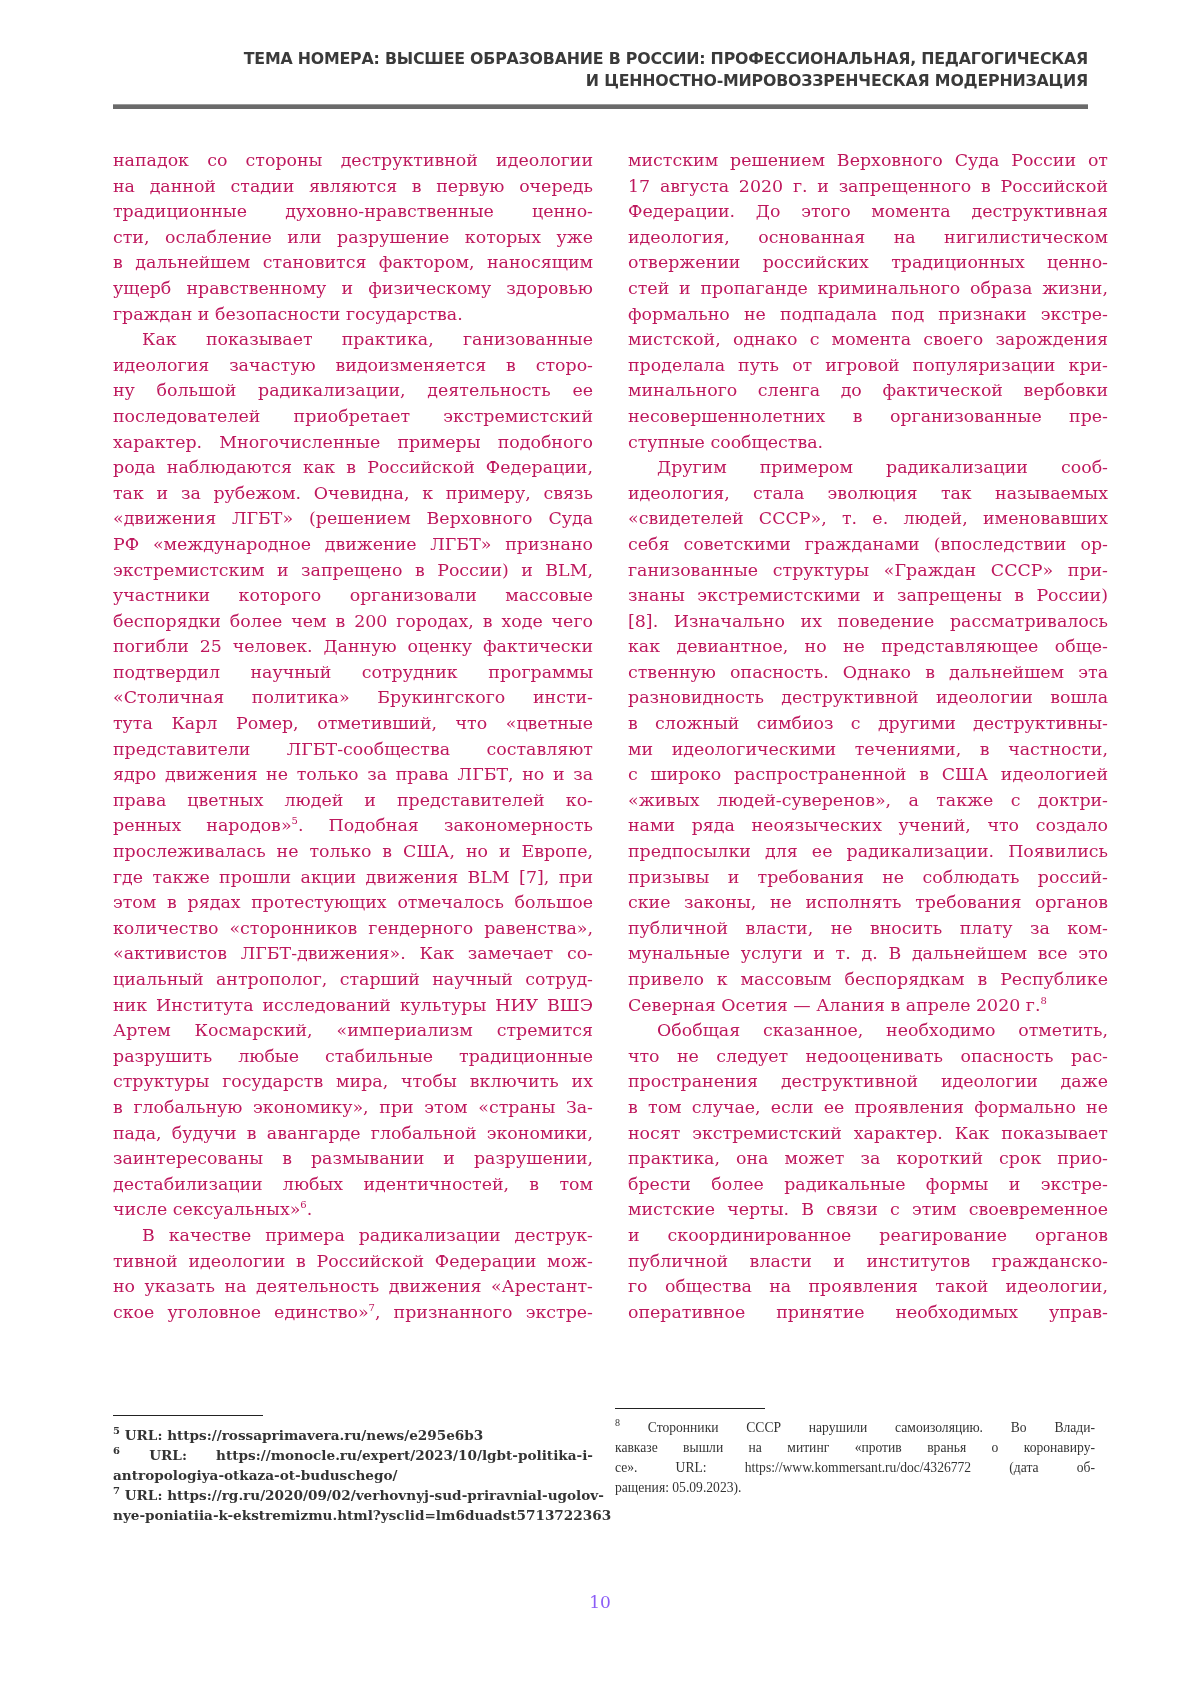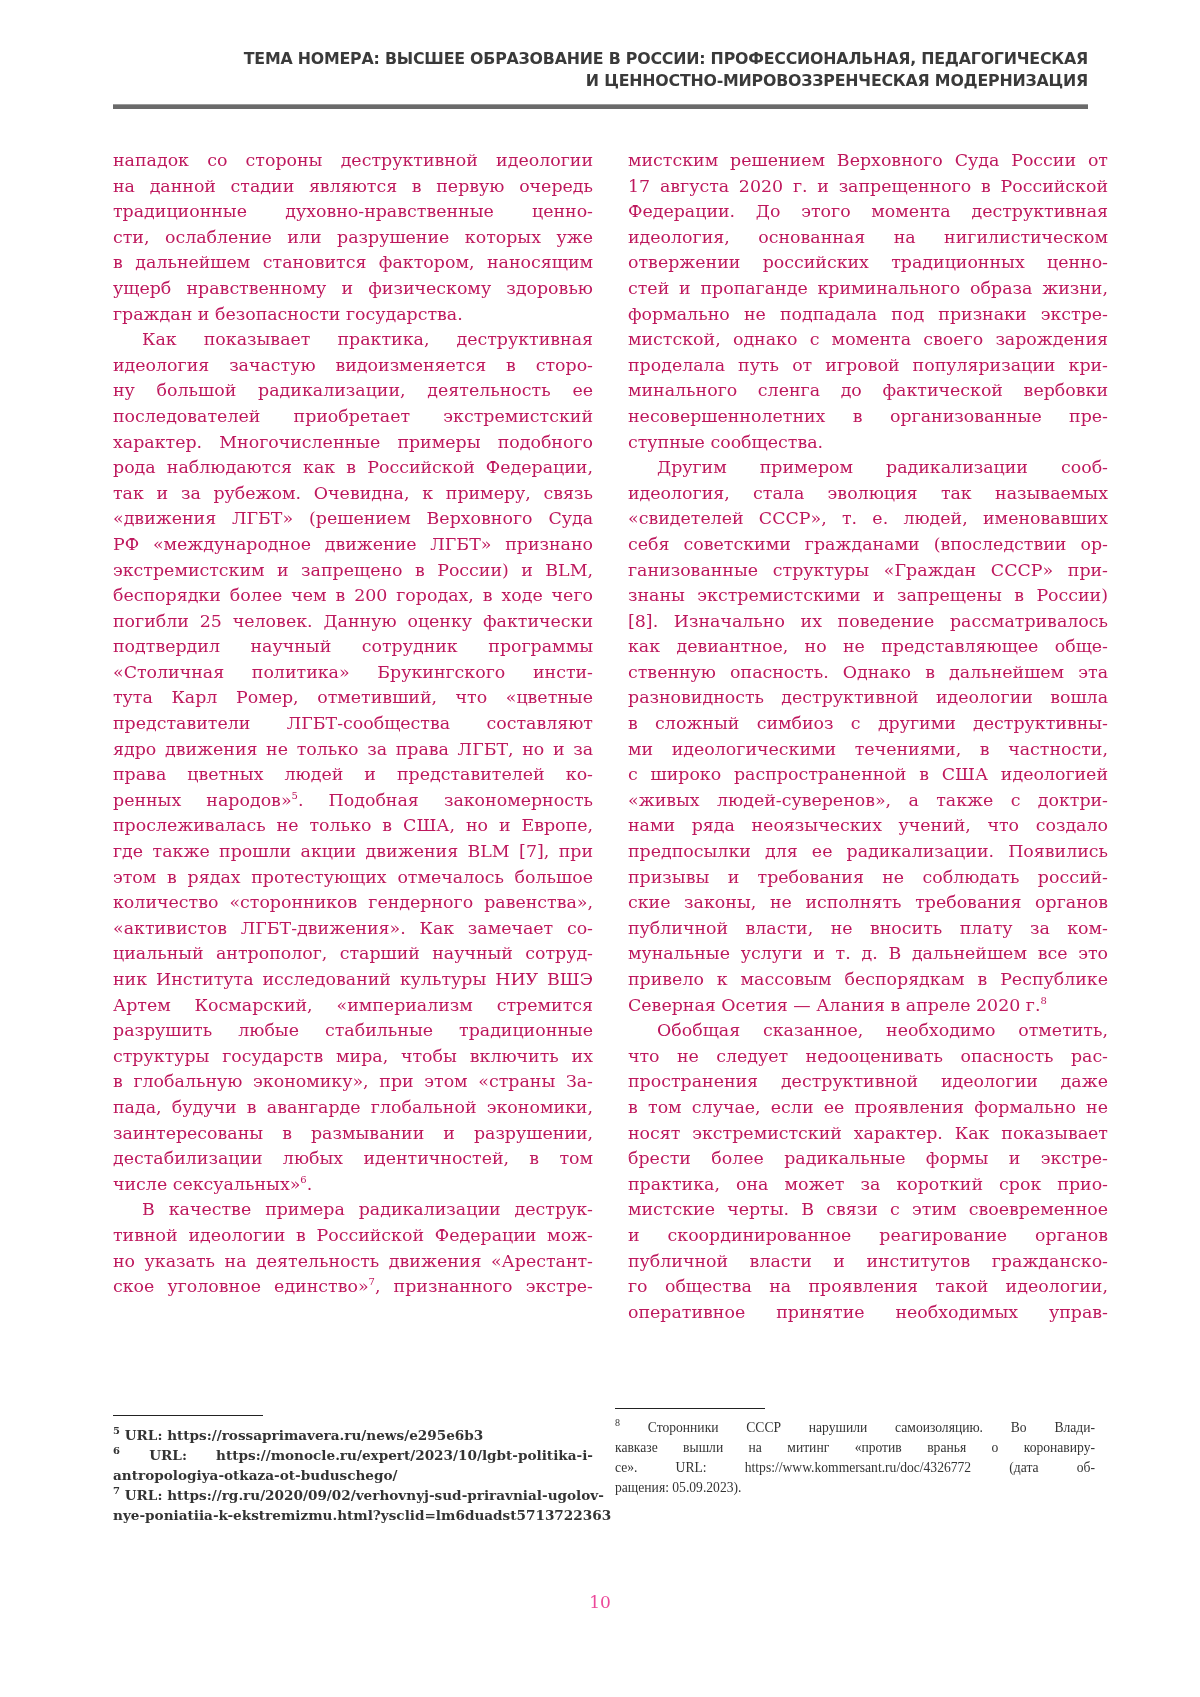--- a/index.html
+++ b/index.html
@@ -16,49 +16,50 @@
   sup { font-size: 10px; line-height: 0; vertical-align: super; }
   .fn-rule { position: absolute; width: 150px; height: 1px; background: #222; }
   .fn-rule-left { left: 113px; top: 1415px; }
   .fn-rule-right { left: 615px; top: 1408px; }
   .footnotes { position: absolute; width: 480px; font-family: "DejaVu Serif", serif; font-size: 13.6px; line-height: 20px; color: #333; }
   .fn-left { left: 113px; top: 1425px; font-weight: bold; }
   .fn-right { left: 615px; top: 1418px; font-family: Liberation Serif, serif; }
   .fn { display: block; }
   .fn .fl { display: block; white-space: nowrap; text-align: justify; text-align-last: justify; }
   .fn .fl.last { text-align-last: left; }
-  .page-number { position: absolute; left: 0; width: 1200px; top: 1592px; text-align: center; font-family: "DejaVu Serif", serif; font-size: 17px; color: #ec4899; }
+  .page-number { position: absolute; left: 0; width: 1200px; top: 1592px; text-align: center; font-family: "DejaVu Serif", serif; font-size: 17px; color: #8b5cf6; }
 </style>
 </head>
 <body>
 
 <div class="header">
   <p class="header-title">ТЕМА НОМЕРА: ВЫСШЕЕ ОБРАЗОВАНИЕ В РОССИИ: ПРОФЕССИОНАЛЬНАЯ, ПЕДАГОГИЧЕСКАЯ</p>
   <p class="header-title">И ЦЕННОСТНО-МИРОВОЗЗРЕНЧЕСКАЯ МОДЕРНИЗАЦИЯ</p>
 </div>
 <div class="header-rule"></div>
 
 <div class="col col-left" id="col-left">
     <span class="line"><span>нападок со стороны деструктивной идеологии</span></span>
     <span class="line"><span>на данной стадии являются в первую очередь</span></span>
     <span class="line"><span>традиционные духовно-нравственные ценно-</span></span>
     <span class="line"><span>сти, ослабление или разрушение которых уже</span></span>
     <span class="line"><span>в дальнейшем становится фактором, наносящим</span></span>
     <span class="line"><span>ущерб нравственному и физическому здоровью</span></span>
     <span class="line last"><span>граждан и безопасности государства.</span></span>
-    <span class="line indent"><span>Как показывает практика, деструктивная</span></span>
+    <span class="line indent"><span>Как показывает практика, ганизованные</span></span>
     <span class="line"><span>идеология зачастую видоизменяется в сторо-</span></span>
     <span class="line"><span>ну большой радикализации, деятельность ее</span></span>
     <span class="line"><span>последователей приобретает экстремистский</span></span>
     <span class="line"><span>характер. Многочисленные примеры подобного</span></span>
     <span class="line"><span>рода наблюдаются как в Российской Федерации,</span></span>
     <span class="line"><span>так и за рубежом. Очевидна, к примеру, связь</span></span>
     <span class="line"><span>«движения ЛГБТ» (решением Верховного Суда</span></span>
     <span class="line"><span>РФ «международное движение ЛГБТ» признано</span></span>
     <span class="line"><span>экстремистским и запрещено в России) и BLM,</span></span>
+    <span class="line"><span>участники которого организовали массовые</span></span>
     <span class="line"><span>беспорядки более чем в 200 городах, в ходе чего</span></span>
     <span class="line"><span>погибли 25 человек. Данную оценку фактически</span></span>
     <span class="line"><span>подтвердил научный сотрудник программы</span></span>
     <span class="line"><span>«Столичная политика» Брукингского инсти-</span></span>
     <span class="line"><span>тута Карл Ромер, отметивший, что «цветные</span></span>
     <span class="line"><span>представители ЛГБТ-сообщества составляют</span></span>
     <span class="line"><span>ядро движения не только за права ЛГБТ, но и за</span></span>
     <span class="line"><span>права цветных людей и представителей ко-</span></span>
     <span class="line"><span>ренных народов»</span><sup>5</sup><span>. Подобная закономерность</span></span>
     <span class="line"><span>прослеживалась не только в США, но и Европе,</span></span>
@@ -114,22 +115,22 @@
     <span class="line"><span>ские законы, не исполнять требования органов</span></span>
     <span class="line"><span>публичной власти, не вносить плату за ком-</span></span>
     <span class="line"><span>мунальные услуги и т. д. В дальнейшем все это</span></span>
     <span class="line"><span>привело к массовым беспорядкам в Республике</span></span>
     <span class="line last"><span>Северная Осетия — Алания в апреле 2020 г.</span><sup>8</sup></span>
     <span class="line indent"><span>Обобщая сказанное, необходимо отметить,</span></span>
     <span class="line"><span>что не следует недооценивать опасность рас-</span></span>
     <span class="line"><span>пространения деструктивной идеологии даже</span></span>
     <span class="line"><span>в том случае, если ее проявления формально не</span></span>
     <span class="line"><span>носят экстремистский характер. Как показывает</span></span>
+    <span class="line"><span>практика, она может за короткий срок прио-</span></span>
     <span class="line"><span>брести более радикальные формы и экстре-</span></span>
-    <span class="line"><span>практика, она может за короткий срок прио-</span></span>
     <span class="line"><span>мистские черты. В связи с этим своевременное</span></span>
     <span class="line"><span>и скоординированное реагирование органов</span></span>
     <span class="line"><span>публичной власти и институтов гражданско-</span></span>
     <span class="line"><span>го общества на проявления такой идеологии,</span></span>
     <span class="line"><span>оперативное принятие необходимых управ-</span></span>
   </div>
 
 <div class="fn-rule fn-rule-left"></div>
 <div class="footnotes fn-left" id="fn-left">
     <div class="fn">

